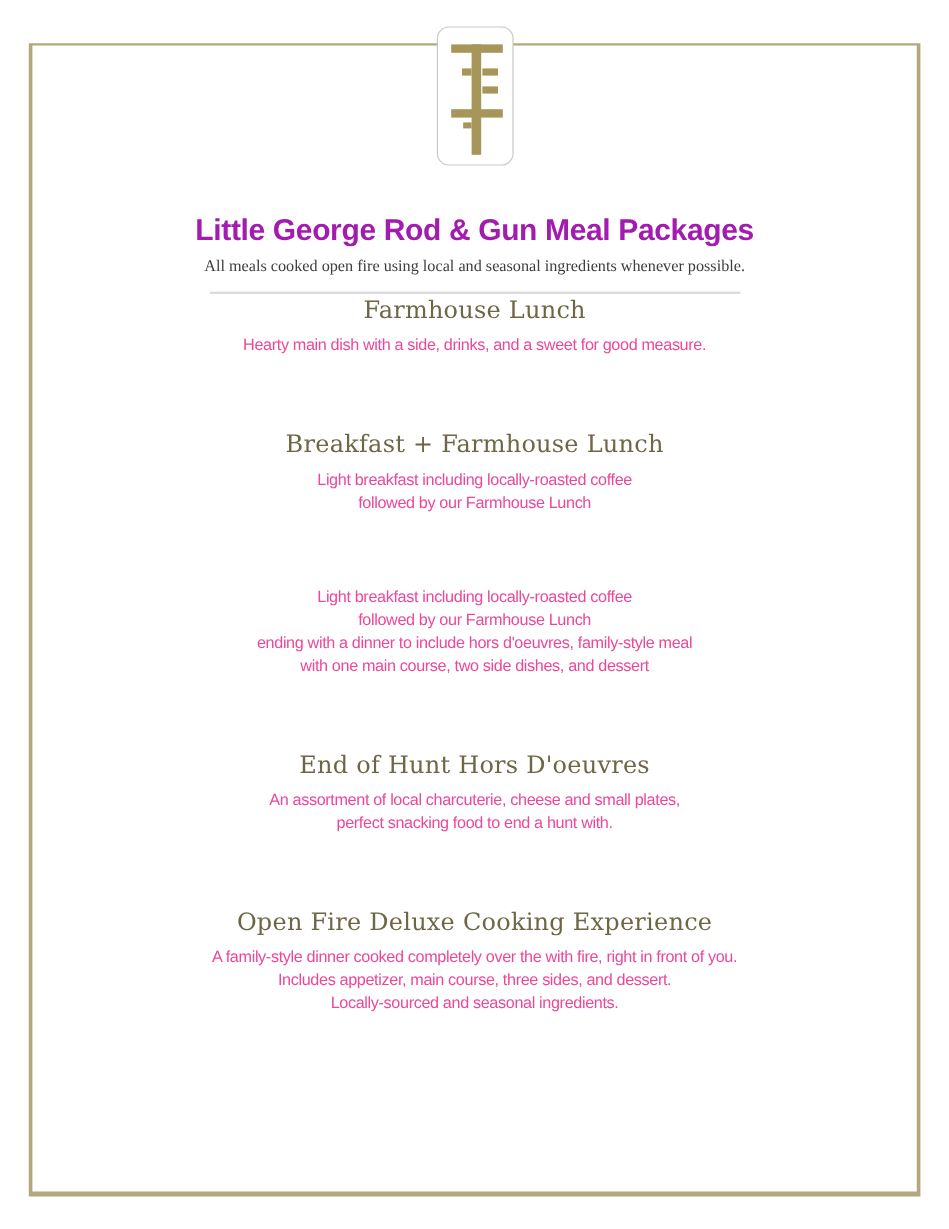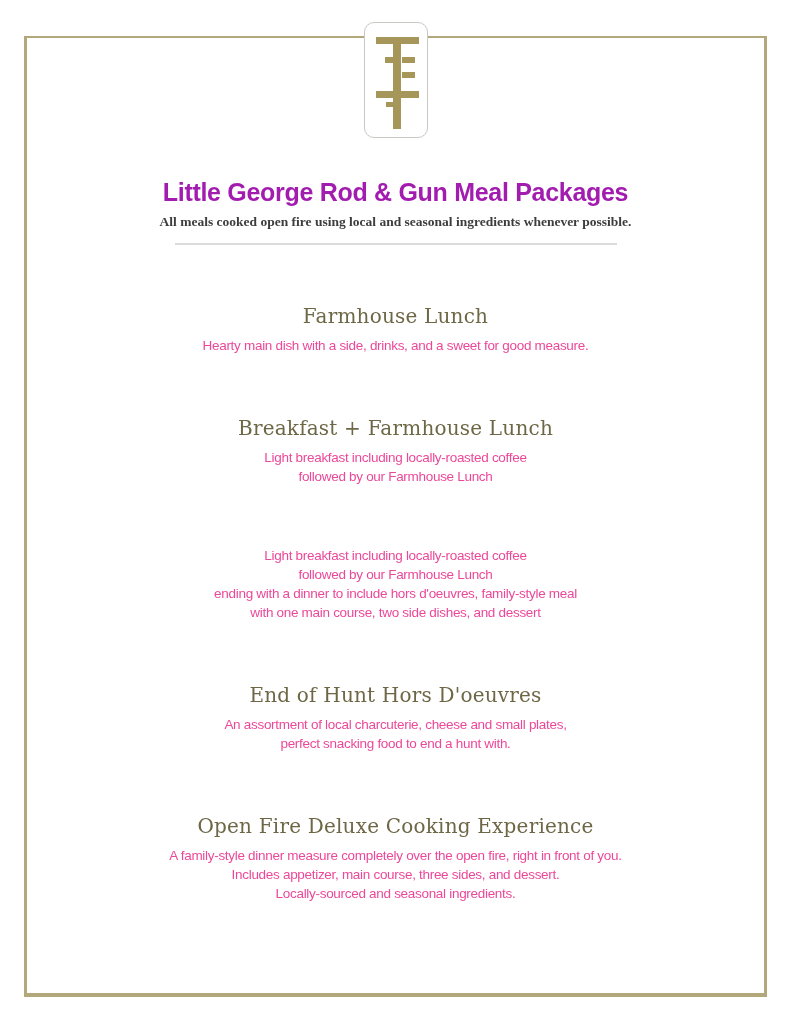--- a/index.html
+++ b/index.html
@@ -27,28 +27,28 @@
   }
   h1.title {
     margin: 177px 0 0 0;
     font-family: "Liberation Sans", sans-serif;
     font-weight: bold; font-size: 25px; line-height: 30px;
     letter-spacing: -0.3px; color: #a21caf;
   }
   p.subtitle {
     margin: 6px 0 0 0;
     font-family: "Liberation Serif", serif;
-    font-weight: 700; font-size: 13.5px; line-height: 17px;
+    font-weight: 400; font-size: 13.5px; line-height: 17px;
     color: #3d3d3d;
   }
   .divider {
     width: 442px; height: 2px; background: #dcdcdc;
     margin: 13px auto 0 auto;
   }
-  .packages { margin-top: 58px; }
+  .packages { }
   section.pkg { margin-bottom: 60px; }
   section.pkg:last-child { margin-bottom: 0; }
   section.pkg h2 {
     margin: 0;
     font-family: "DejaVu Serif", "Liberation Serif", serif;
     font-weight: normal; font-size: 20px; line-height: 27px;
     letter-spacing: 0.2px; color: #6d6746;
   }
   section.pkg p {
     margin: 6px 0 0 0;
@@ -106,19 +106,19 @@
     </section>
 
     <section class="pkg">
       <h2>End of Hunt Hors D'oeuvres</h2>
       <p>An assortment of local charcuterie, cheese and small plates,
 perfect snacking food to end a hunt with.</p>
     </section>
 
     <section class="pkg">
       <h2>Open Fire Deluxe Cooking Experience</h2>
-      <p>A family-style dinner measure completely over the open fire, right in front of you.
+      <p>A family-style dinner cooked completely over the with fire, right in front of you.
 Includes appetizer, main course, three sides, and dessert.
 Locally-sourced and seasonal ingredients.</p>
     </section>
 
   </div>
 </div>
 
 </body></html>

